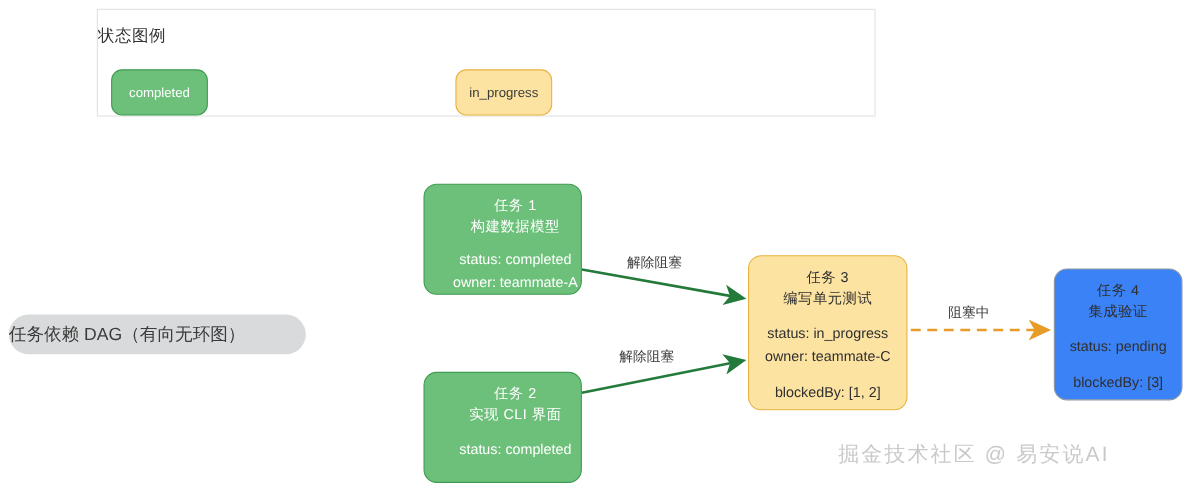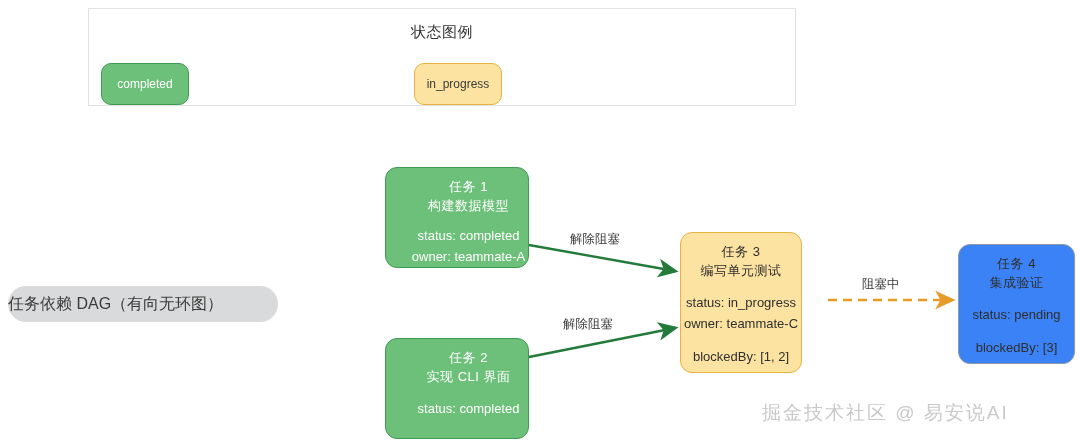--- a/index.html
+++ b/index.html
@@ -25,21 +25,20 @@
     height: 98px;
     background: #ffffff;
     border: 1px solid #e2e2e2;
     box-sizing: border-box;
   }
   #legend-title {
     position: absolute;
     left: 0;
     top: 14px;
     width: 100%;
-    text-align: center;
     font-size: 15px;
     color: #333333;
     letter-spacing: 0.5px;
   }
   .legend-chip {
     position: absolute;
     top: 54px;
     height: 42px;
     width: 88px;
     border-radius: 10px;
@@ -127,21 +126,21 @@
     color: #2f2f2f;
   }
   .node-gray {
     background: #3b82f6;
     border: 1.6px solid #8d9aa5;
     color: #2f2f2f;
   }
 
   #node-task-1 { left: 385px; top: 167px; width: 144px; height: 101px; }
   #node-task-2 { left: 385px; top: 338px; width: 144px; height: 101px; }
-  #node-task-3 { left: 680px; top: 232px; width: 122px; height: 141px; }
+  #node-task-3 { left: 680px; top: 232px; width: 145px; height: 141px; }
   #node-task-4 { left: 958px; top: 244px; width: 117px; height: 120px; }
 
   
   #edge-layer {
     position: absolute;
     left: 0; top: 0;
     width: 1080px; height: 445px;
     pointer-events: none;
   }
   .edge-label {

